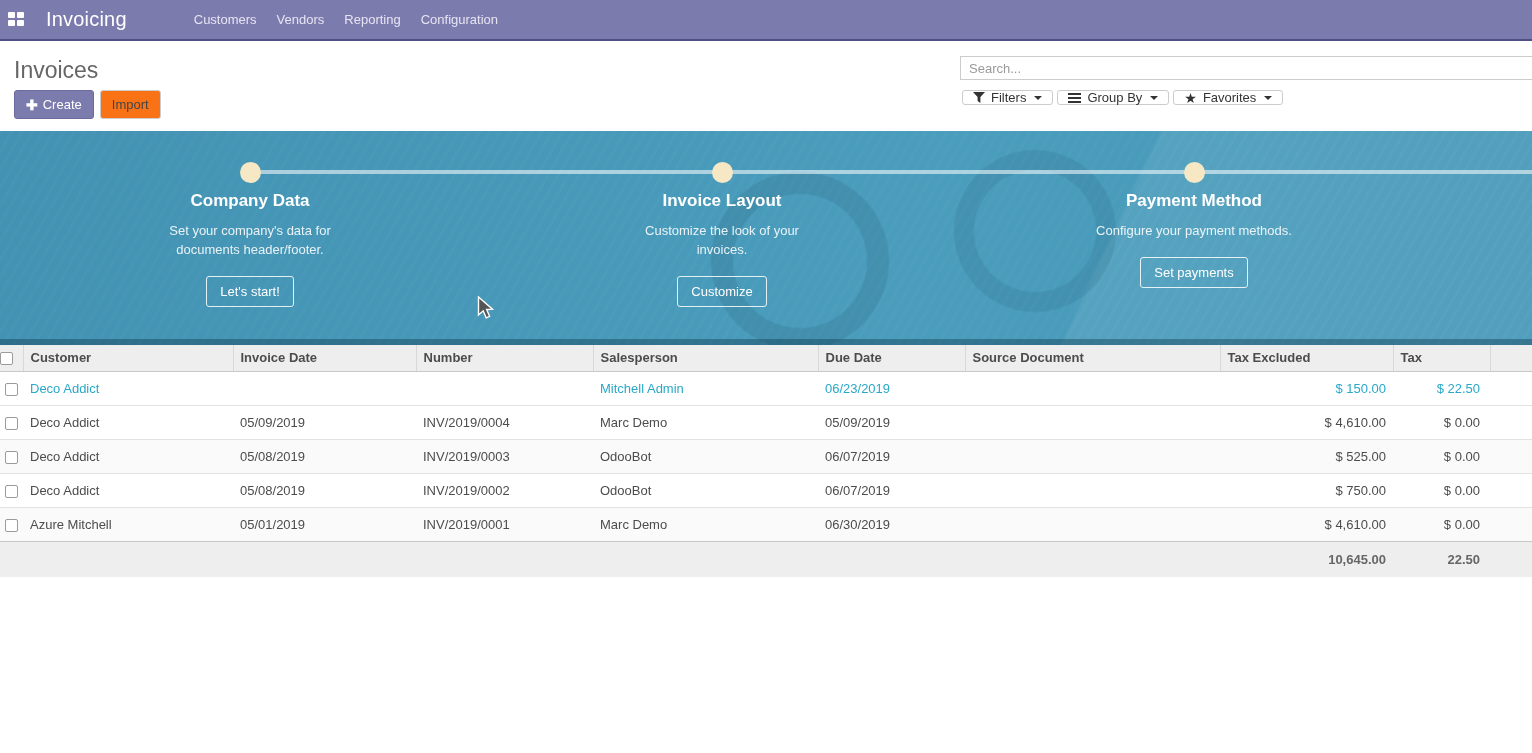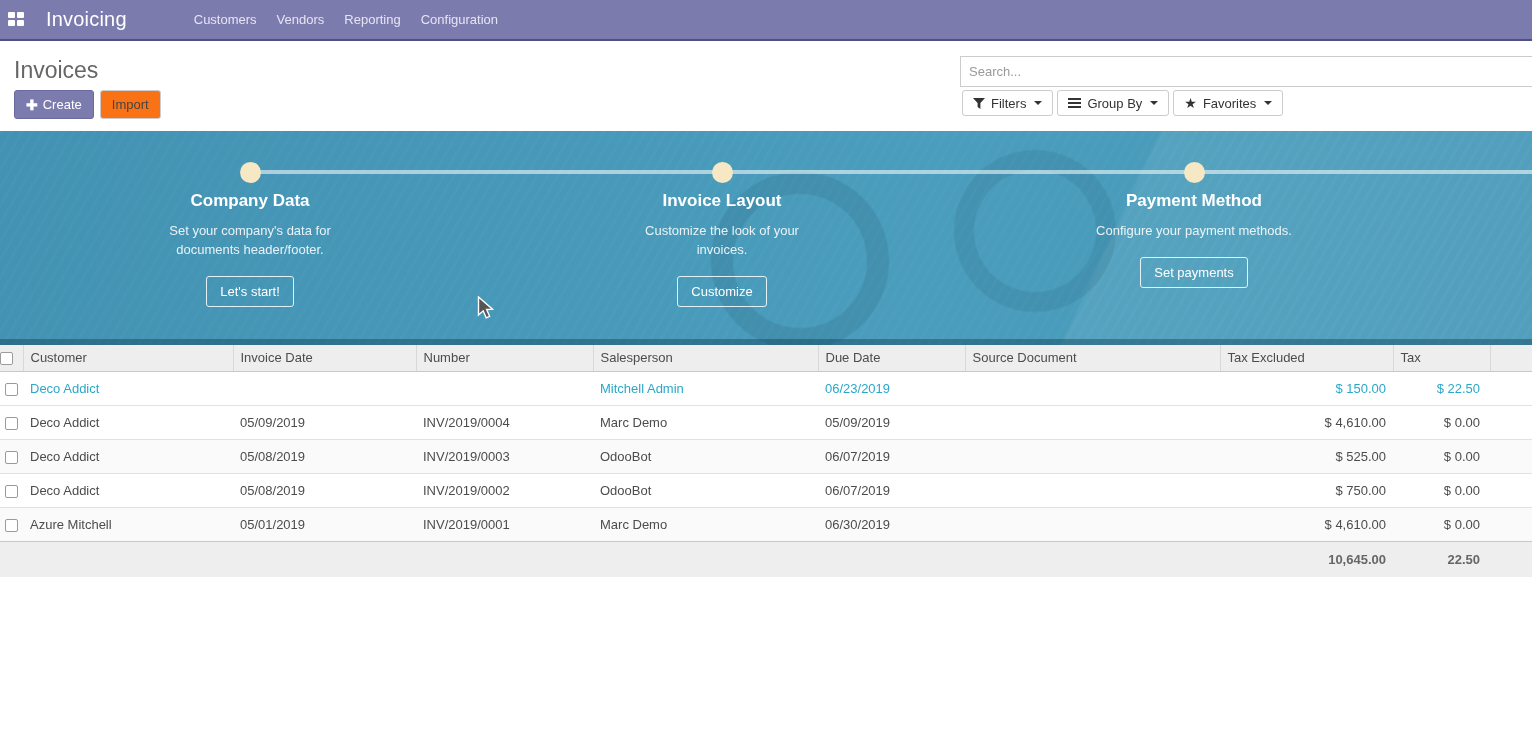--- a/index.html
+++ b/index.html
@@ -20,26 +20,26 @@
   .nav-item { color:#e6e4f3; font-size:13px; padding:0 10px; line-height:41px; cursor:pointer; }
 
   
   .cp-title { position:absolute; top:57px; left:14px; font-size:23px; color:#666; }
   .btn { display:inline-flex; align-items:center; justify-content:center;
     height:29px; border-radius:3px; font-size:13px; cursor:pointer;
     border:1px solid #ccc; background:#f97316; color:#444; padding:0 11px; }
   .btn-primary { background:#7c7bad; border-color:#6b6a9e; color:#fff; }
   .btn-row-left { position:absolute; top:90px; left:14px; display:flex; gap:6px; }
   .plus-icon { font-weight:bold; font-size:14px; margin-right:5px; }
-  .search-input { position:absolute; top:56px; left:960px; width:572px; height:31px;
+  .search-input { position:absolute; top:56px; left:960px; width:572px; height:24px;
     border:1px solid #ccc; border-right:none; padding:0 8px; font-size:13px; color:#ef4444;
     font-family:"Liberation Sans",sans-serif; outline:none; }
   .search-input::placeholder { color:#9a9a9a; }
   .btn-row-right { position:absolute; top:90px; left:962px; display:flex; gap:4px; }
-  .fbtn { display:inline-flex; align-items:center; gap:6px; height:26px;
+  .fbtn { display:inline-flex; align-items:center; gap:6px; height:15px;
     border:1px solid #ccc; border-radius:3px; background:#fff; color:#333;
     font-size:13px; padding:0 10px; cursor:pointer; }
   .caret { width:0; height:0; border-left:4px solid transparent;
     border-right:4px solid transparent; border-top:4px solid #333; margin-left:2px; }
   .bars-icon { display:inline-block; width:13px; }
   .bars-icon i { display:block; height:2px; background:#333; margin:2px 0; }
   .star-glyph { font-size:14px; color:#333; }
 
   
   .banner { position:absolute; top:131px; left:0; width:1532px; height:214px;
@@ -59,21 +59,21 @@
   .step-title { font-size:17px; font-weight:bold; }
   .step-desc { margin:10px auto 0; font-size:13px; line-height:19px;
     color:rgba(255,255,255,.88); max-width:225px; }
   .step-btn { display:inline-block; margin-top:17px; padding:7px 13px;
     border:1px solid rgba(255,255,255,.85); border-radius:3px; background:transparent;
     color:#fff; font-size:13px; font-family:"Liberation Sans",sans-serif; cursor:pointer; }
 
   
   table.list { position:absolute; top:345px; left:0; width:1532px;
     border-collapse:collapse; table-layout:fixed; }
-  .list th { height:26px; background:#eeeeee; font-size:13px; font-weight:normal;
+  .list th { height:26px; background:#eeeeee; font-size:13px; font-weight:bold;
     color:#4c4c4c; text-align:left; padding:0 7px; border-bottom:1px solid #c8c8c8;
     white-space:nowrap; overflow:hidden; cursor:pointer; }
   .list th + th { border-left:1px solid #d8d8d8; }
   .list td { height:34px; font-size:13px; color:#4c4c4c; padding:0 7px;
     white-space:nowrap; overflow:hidden; }
   .list tbody tr { border-bottom:1px solid #e2e2e2; background:#fff; }
   .list tbody tr.striped { background:#fafafa; }
   .list tbody tr.draft td { color:#2aa8c9; }
   .num { text-align:right; }
   .taxpad { padding-right:10px !important; }

